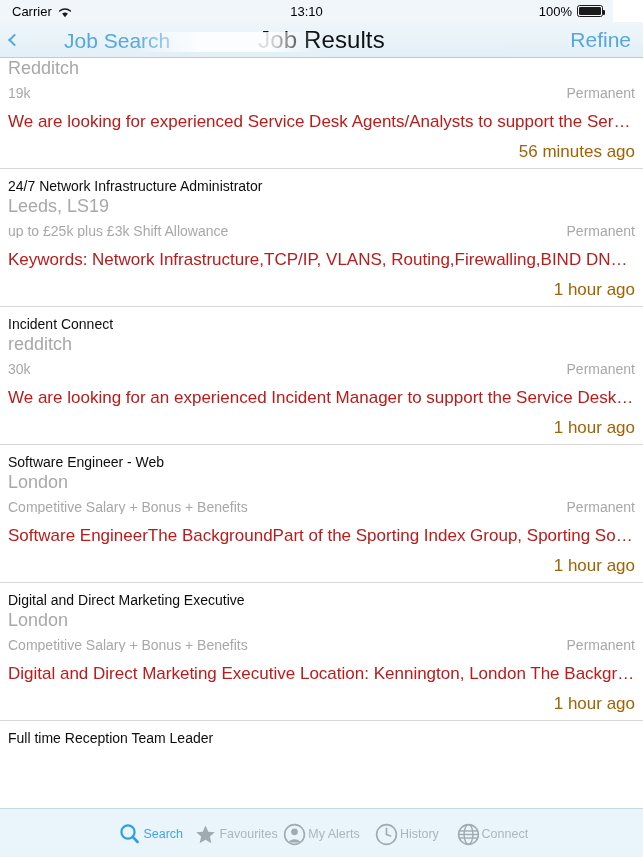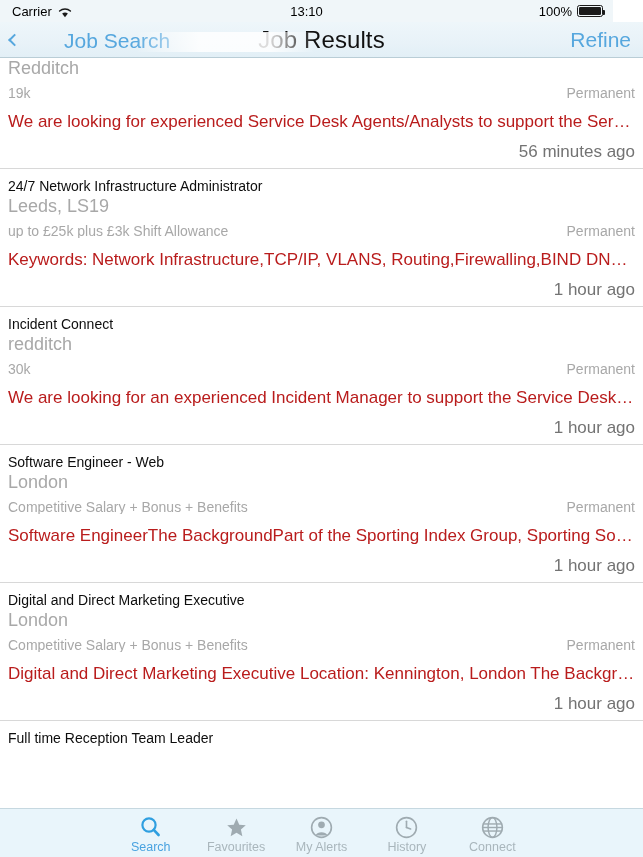--- a/index.html
+++ b/index.html
@@ -90,34 +90,34 @@
     padding-top:6px; padding-bottom:3px;
   }
   .job-sal { white-space:nowrap; overflow:hidden; }
   .job-type { white-space:nowrap; padding-left:10px; }
   .job-desc {
     font-size:17px; color:#b91c1c; line-height:1.0;
     padding-top:10px; padding-bottom:3px;
     white-space:nowrap; overflow:hidden; text-overflow:ellipsis;
   }
   .job-age {
-    font-size:17px; color:#737373; line-height:1.0;
+    font-size:17px; color:#a16207; line-height:1.0;
     text-align:right; padding-top:10px; padding-bottom:8px;
   }
   .job.truncated { border-bottom:none; }
 
   
   .tabbar {
     position:absolute; bottom:0; left:0; width:643px; height:49px;
     background:#e9f5fb;
     border-top:1px solid #c6d8e0;
     display:flex; align-items:stretch;
   }
   .tab {
-    flex:1; display:flex; flex-direction:column; align-items:center; justify-content:center;
+    flex:1; display:flex; flex-direction:row; align-items:center; justify-content:center;
     gap:2px; padding-top:3px;
   }
   .tab .label { font-size:12.5px; color:#a9b6bc; line-height:1; }
   .tab.active .label { color:#4aa3e0; }
   .tab .ico { height:23px; display:flex; align-items:center; justify-content:center; }
   .tabbar-spacer { width:108px; }
 </style>
 </head>
 <body>
 

